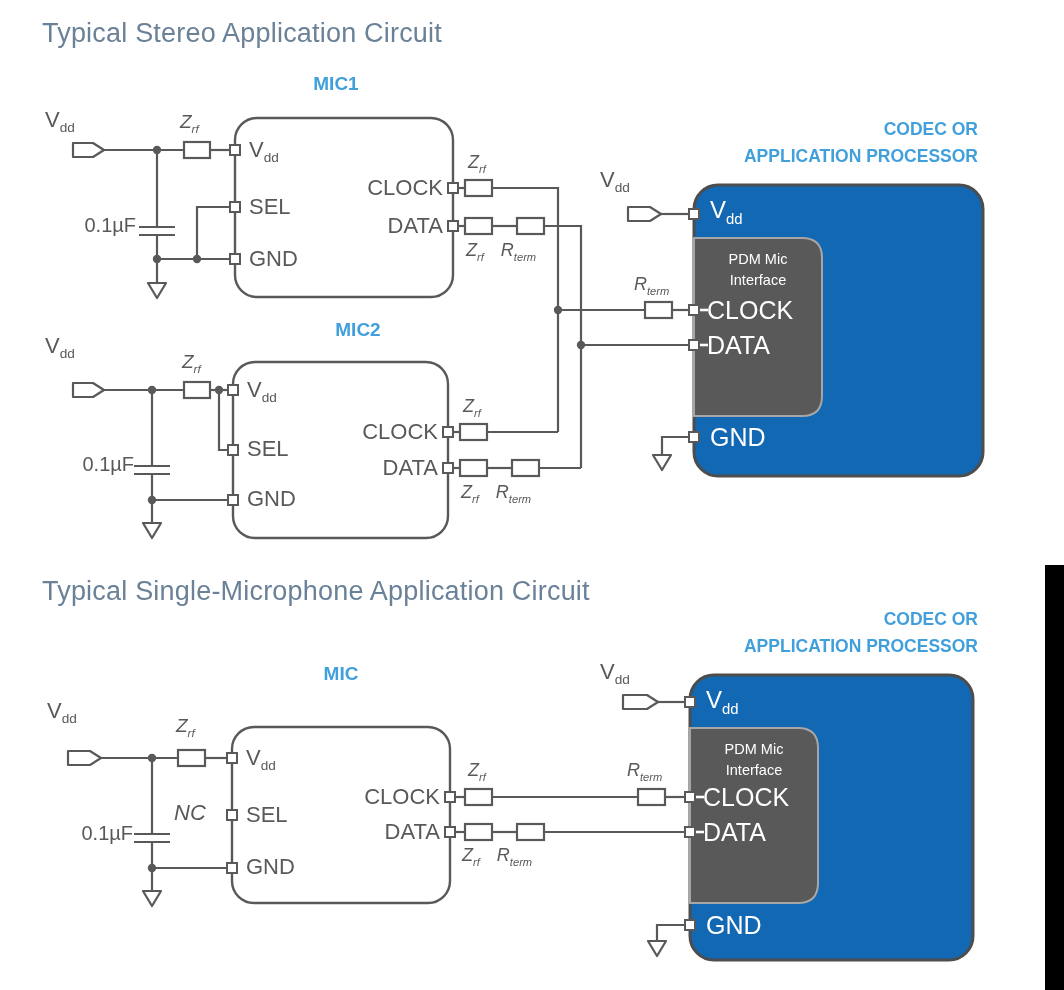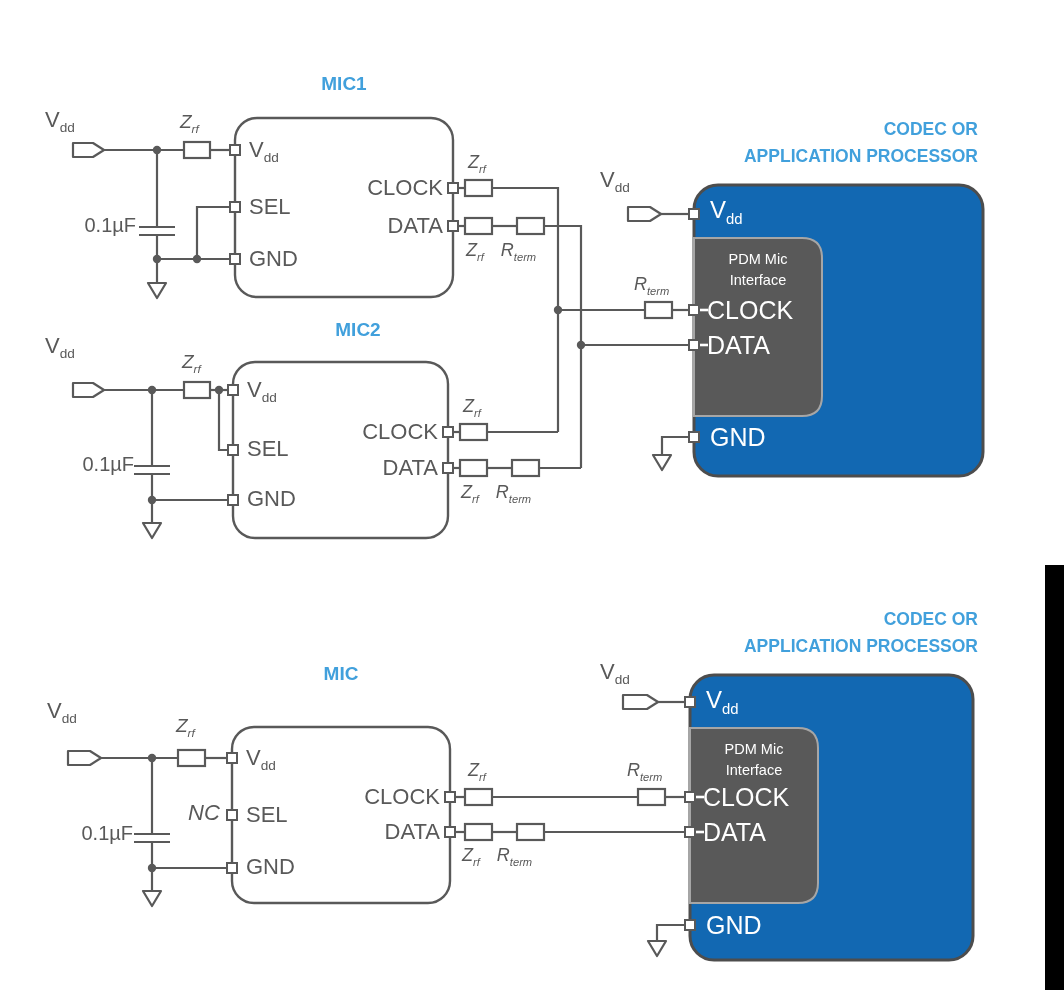--- a/index.html
+++ b/index.html
@@ -176,21 +176,22 @@
       <rect class="pin" x="445" y="827" width="10" height="10"></rect>
       <rect class="pin" x="685" y="697" width="10" height="10"></rect>
       <rect class="pin" x="685" y="792" width="10" height="10"></rect>
       <rect class="pin" x="685" y="827" width="10" height="10"></rect>
       <rect class="pin" x="685" y="920" width="10" height="10"></rect>
     </g>
 
     <rect class="blackbar" x="1045" y="565" width="19" height="425"></rect>
   </svg>
 
-  <div class="lbl blueh micname" style="left:294px;top:74px;">MIC1</div>
+  <div class="lbl ttl" style="left:42px;top:19px;">Typical Stereo Application Circuit</div>
+  <div class="lbl blueh micname" style="left:286px;top:74px;">MIC1</div>
   <div class="lbl blueh micname" style="left:308px;top:320px;">MIC2</div>
   <div class="lbl blueh codech" style="left:678px;top:116px;">
     <span>CODEC OR</span><br>
     <span>APPLICATION PROCESSOR</span>
   </div>
 
   <div class="lbl pinlbl" style="left:45px;top:108px;"><span>V</span><sub>dd</sub></div>
   <div class="lbl it" style="left:180px;top:112px;font-size:19px;"><span>Z</span><sub>rf</sub></div>
   <div class="lbl" style="left:80px;top:215px;font-size:20px;text-align:right;width:56px;">0.1µF</div>
 
@@ -227,30 +228,31 @@
 
   <div class="lbl wht" style="left:710px;top:197px;font-size:24px;"><span>V</span><sub>dd</sub></div>
   <div class="lbl wht pdm" style="left:694px;top:249px;">
     <span>PDM Mic</span><br>
     <span>Interface</span>
   </div>
   <div class="lbl wht inpin" style="left:707px;top:297px;">CLOCK</div>
   <div class="lbl wht inpin" style="left:707px;top:332px;">DATA</div>
   <div class="lbl wht inpin" style="left:710px;top:424px;">GND</div>
 
+  <div class="lbl ttl" style="left:42px;top:577px;">Typical Single-Microphone Application Circuit</div>
   <div class="lbl blueh micname" style="left:291px;top:664px;">MIC</div>
   <div class="lbl blueh codech" style="left:678px;top:606px;">
     <span>CODEC OR</span><br>
     <span>APPLICATION PROCESSOR</span>
   </div>
 
   <div class="lbl pinlbl" style="left:47px;top:699px;"><span>V</span><sub>dd</sub></div>
   <div class="lbl it" style="left:176px;top:716px;font-size:19px;"><span>Z</span><sub>rf</sub></div>
   <div class="lbl" style="left:77px;top:823px;font-size:20px;text-align:right;width:56px;">0.1µF</div>
-  <div class="lbl it pinlbl" style="left:188px;top:801px;">NC</div>
+  <div class="lbl it pinlbl" style="left:174px;top:801px;">NC</div>
 
   <div class="lbl pinlbl" style="left:246px;top:746px;"><span>V</span><sub>dd</sub></div>
   <div class="lbl pinlbl" style="left:246px;top:803px;">SEL</div>
   <div class="lbl pinlbl" style="left:246px;top:855px;">GND</div>
   <div class="lbl pinlbl ralign" style="left:338px;top:785px;">CLOCK</div>
   <div class="lbl pinlbl ralign" style="left:338px;top:820px;">DATA</div>
 
   <div class="lbl it complbl" style="left:468px;top:761px;"><span>Z</span><sub>rf</sub></div>
   <div class="lbl it complbl" style="left:627px;top:761px;"><span>R</span><sub>term</sub></div>
   <div class="lbl it complbl" style="left:462px;top:846px;">

